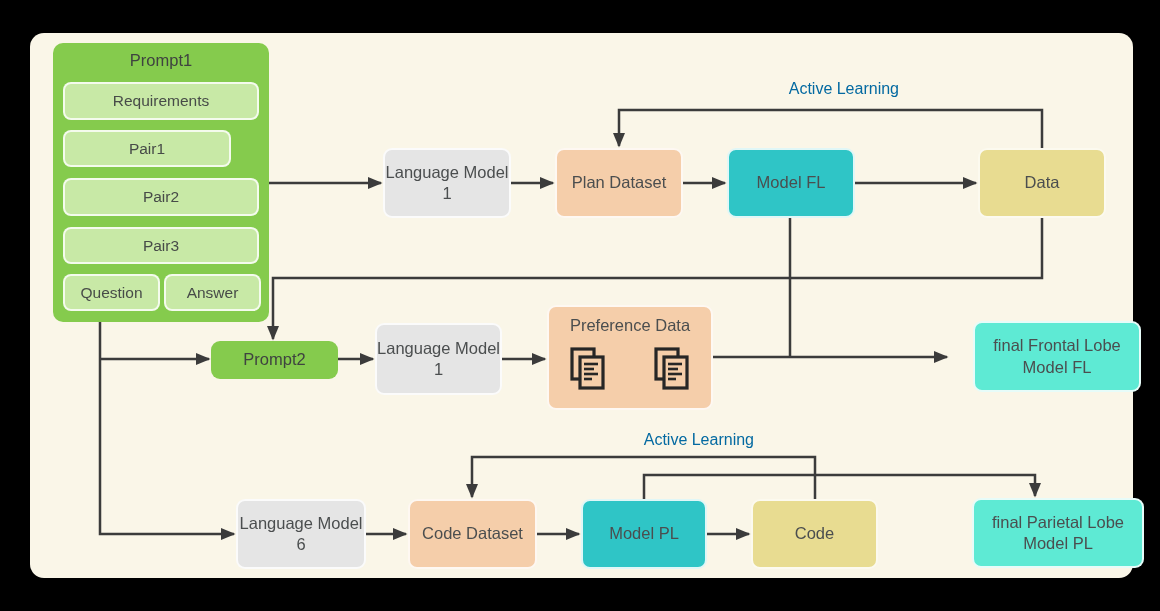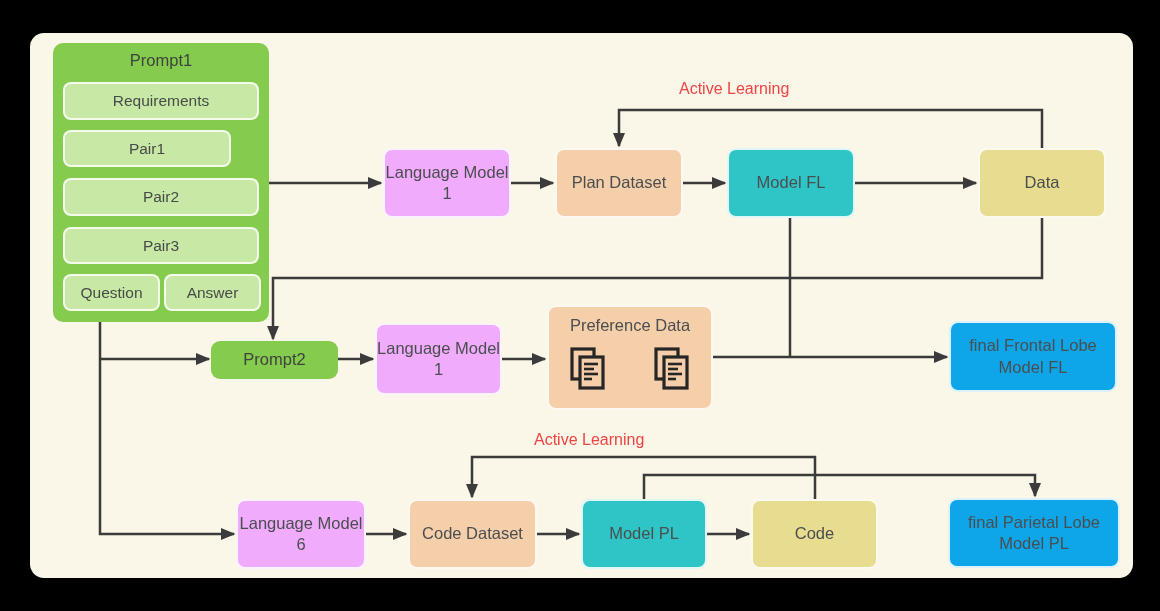--- a/index.html
+++ b/index.html
@@ -3,34 +3,34 @@
 <meta charset="utf-8">
 <style>
   html,body{margin:0;padding:0;background:#000;}
   body{font-family:"Liberation Sans","DejaVu Sans",sans-serif;}
   #stage{position:relative;width:1160px;height:611px;background:#000;overflow:hidden;}
   #panel{position:absolute;left:30px;top:33px;width:1103px;height:545px;background:#FAF6E8;border-radius:14px;}
   svg.wires{position:absolute;left:0;top:0;width:1160px;height:611px;pointer-events:none;}
   .node{position:absolute;display:flex;align-items:center;justify-content:center;text-align:center;
         box-sizing:border-box;border-radius:9px;border:2px solid rgba(255,255,255,.85);
         color:#4b4e4f;font-size:16.5px;line-height:1.28;}
-  .teal-light{background:#f0abfc;}
+  .teal-light{background:#e5e5e5;}
   .teal-dark{background:#2FC5C6;}
   .peach{background:#F5CEAA;}
   .yellow{background:#E8DC91;}
-  .lightblue{background:#0ea5e9;}
+  .lightblue{background:#5eead4;margin-left:24px;}
   .green{background:#85CB4D;border:none;}
   .greenlight{background:#C8E9A6;border:2px solid rgba(255,255,255,.8);}
   #prompt1{position:absolute;left:42px;top:43px;width:216px;height:279px;background:#85CB4D;
            border-radius:10px;box-sizing:border-box;margin-left:11px;}
   #prompt1 .p1-title{position:absolute;left:0;top:8px;width:100%;text-align:center;
            color:#3f4340;font-size:16.5px;}
   .p1-item{position:absolute;display:flex;align-items:center;justify-content:center;
            box-sizing:border-box;border-radius:8px;color:#474b48;font-size:15.5px;}
-  .al-label{position:absolute;width:220px;text-align:left;color:#ef4444;font-size:16px;}
+  .al-label{position:absolute;width:220px;text-align:right;color:#0369a1;font-size:16px;}
   .pref{flex-direction:column;justify-content:flex-start;padding-top:8px;}
   .pref .icons{display:flex;gap:46px;margin-top:10px;}
   .doc-icon{display:block;}
 </style>
 </head>
 <body>
 
 <div id="stage">
   <div id="panel"></div>
 

